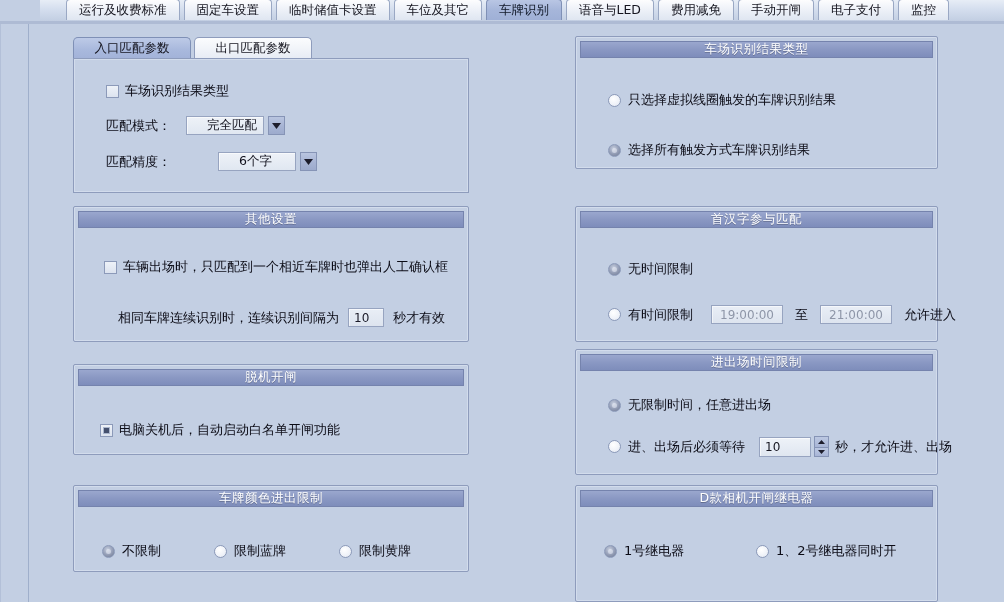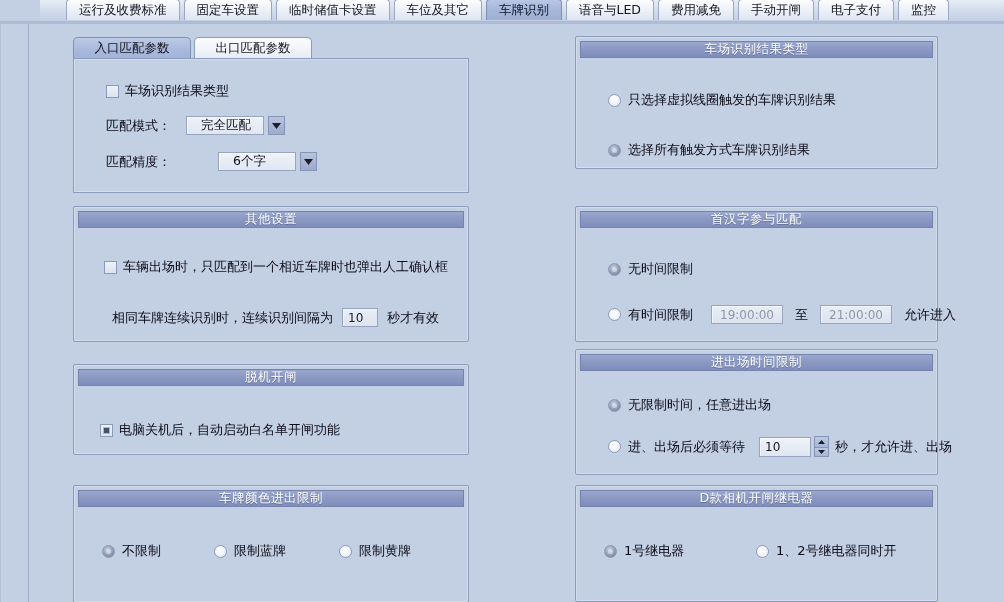--- a/index.html
+++ b/index.html
@@ -153,21 +153,21 @@
   }
   .tbox.disabled { color: #8e96a8; }
 
   
   .combo { display: flex; align-items: center; }
   .combo .txt {
     height: 19px; width: 78px;
     background: linear-gradient(to bottom, #eef2f8 0%, #e0e7f1 100%);
     border: 1px solid #97a4c0;
     box-shadow: inset 1px 1px 0 rgba(255,255,255,.6);
-    display: flex; align-items: center; padding: 0 14px;
+    display: flex; align-items: center; padding: 0 20px;
     font-size: 12.5px; color: #10101c;
   }
   .combo .arrowbtn {
     width: 17px; height: 19px; margin-left: 4px;
     background: linear-gradient(to bottom, #b9c5e0 0%, #a7b4d4 55%, #9dabcd 100%);
     border: 1px solid #8694b6;
     display: flex; align-items: center; justify-content: center;
   }
   .combo .arrowbtn svg { display: block; }
 
@@ -279,40 +279,40 @@
 
   <div class="group" style="left:44px;top:182px;width:396px;height:136px;">
     <div class="caption">其他设置</div>
     <div class="body">
 
       <div class="row" style="left:30px;top:27px;">
         <span class="cbox"></span>
         <span class="lbl">车辆出场时，只匹配到一个相近车牌时也弹出人工确认框</span>
       </div>
 
-      <div class="row" style="left:38px;top:77px;">
+      <div class="row" style="left:44px;top:77px;">
         <span class="lbl">相同车牌连续识别时，连续识别间隔为</span>
         <span class="tbox" style="width:36px;margin:0 9px;">10</span>
         <span class="lbl">秒才有效</span>
       </div>
 
     </div>
   </div>
 
   <div class="group" style="left:44px;top:340px;width:396px;height:91px;">
     <div class="caption">脱机开闸</div>
     <div class="body">
       <div class="row" style="left:26px;top:32px;">
         <span class="cbox checkedsq"></span>
         <span class="lbl">电脑关机后，自动启动白名单开闸功能</span>
       </div>
     </div>
   </div>
 
-  <div class="group" style="left:44px;top:461px;width:396px;height:118px;">
+  <div class="group" style="left:44px;top:461px;width:396px;height:87px;">
     <div class="caption">车牌颜色进出限制</div>
     <div class="body">
       <div class="row" style="left:28px;top:32px;">
         <span class="radio on"></span>
         <span class="lbl">不限制</span>
       </div>
       <div class="row" style="left:140px;top:32px;">
         <span class="radio"></span>
         <span class="lbl">限制蓝牌</span>
       </div>

